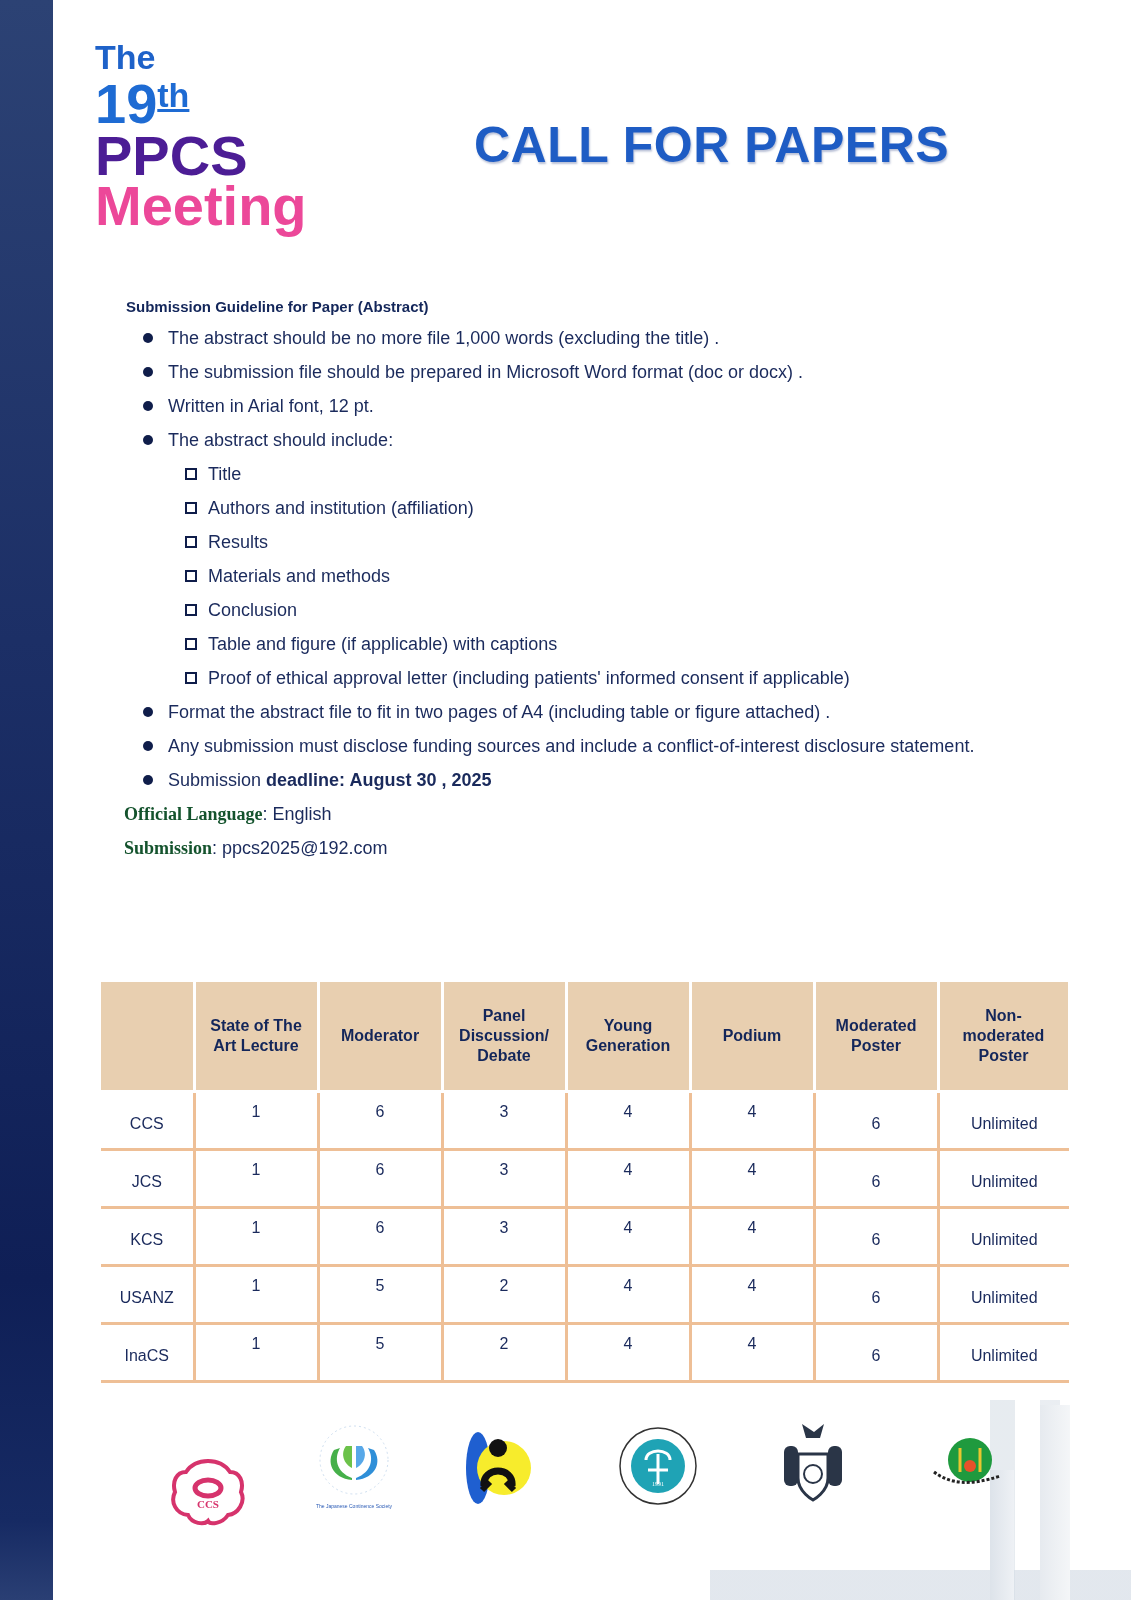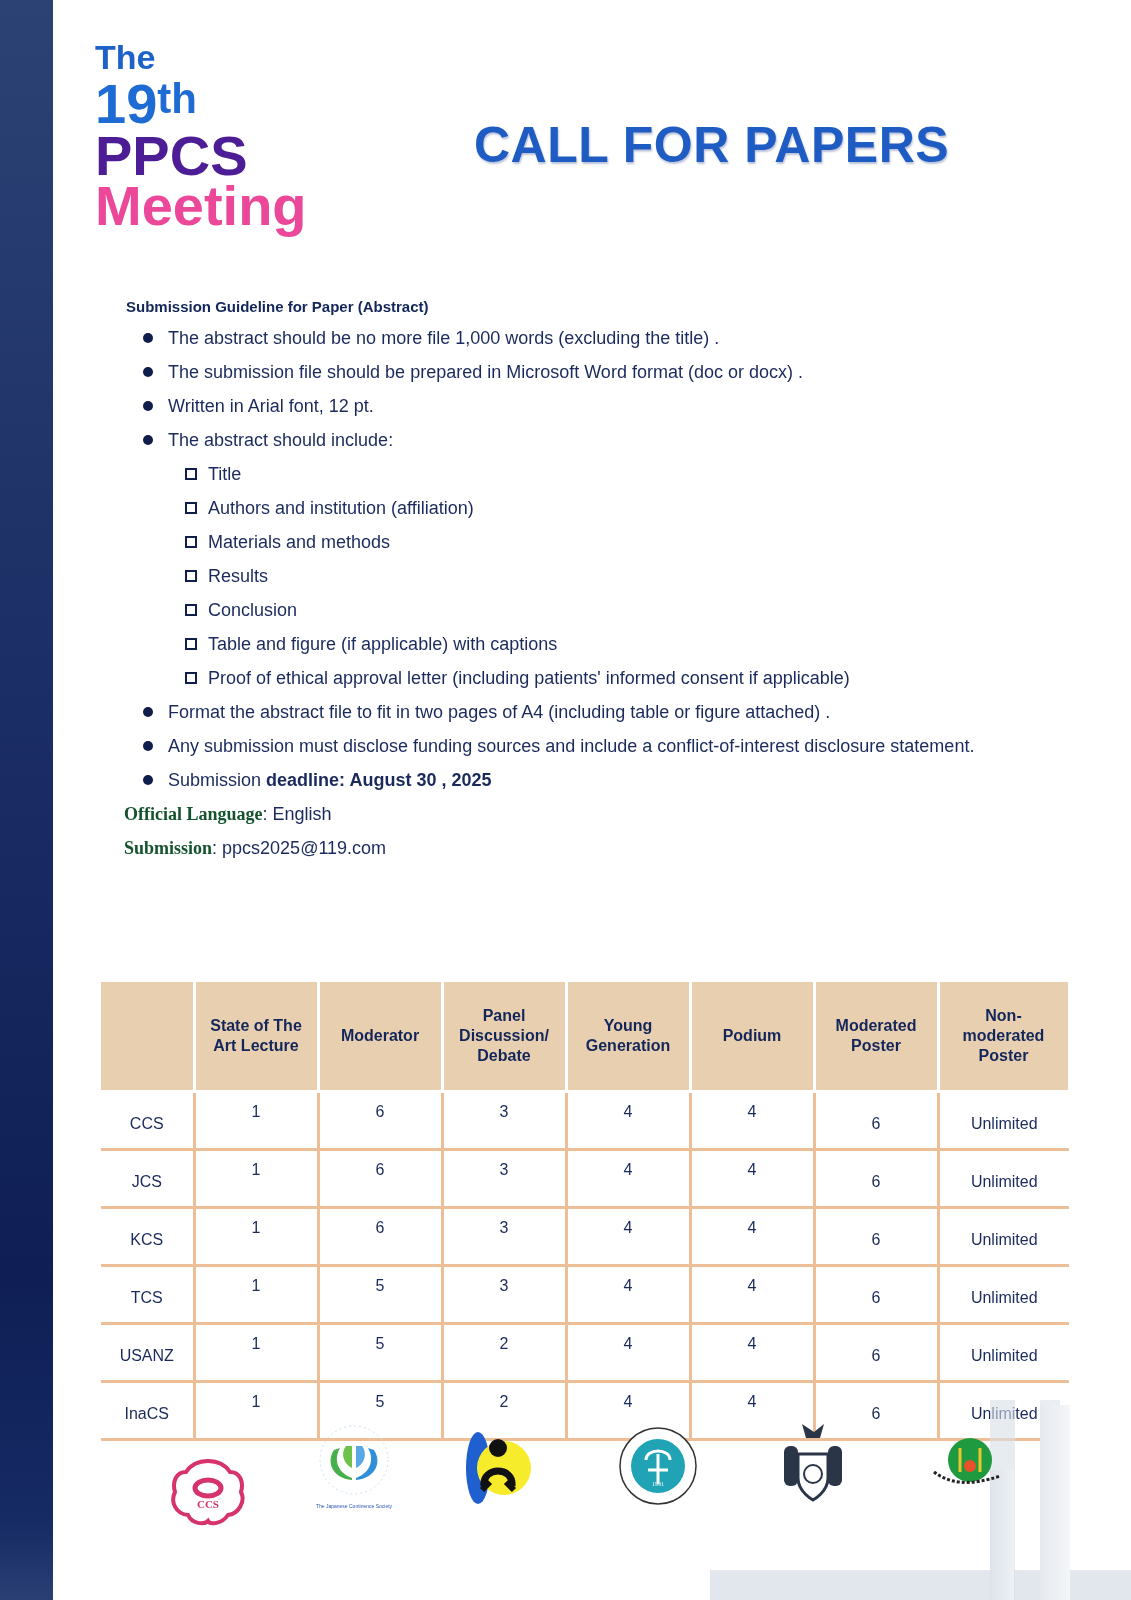--- a/index.html
+++ b/index.html
@@ -13,21 +13,21 @@
     position:absolute; left:0; top:0; width:53px; height:1600px;
     background:linear-gradient(to bottom, #2c4274 0%, #1c2f66 40%, #0f1f56 80%, #162a63 95%, #2a3f74 100%);
   }
   .brand {
     position:absolute; left:95px; top:40px;
     font-weight:bold; line-height:1;
     color:#1f6fd6;
   }
   .brand .l1 { font-size:34px; display:block; color:#1e62c9; }
   .brand .l2 { font-size:56px; display:block; margin-top:2px; color:#1e6bd3; }
-  .brand .l2 sup { font-size:42px; vertical-align:top; position:relative; top:2px; }
+  .brand .l2 sup { font-size:34px; vertical-align:top; position:relative; top:2px;text-decoration:underline; }
   .brand .l3 { font-size:56px; display:block; margin-top:-4px; color:#4c1d95; }
   .brand .l4 { font-size:56px; display:block; margin-top:-6px; color:#ec4899; }
   .cfp-title {
     position:absolute; left:474px; top:116px;
     font-size:50px; font-weight:bold; color:#1e5cc4;
     text-shadow:1px 2px 2px rgba(60,80,140,0.35);
     letter-spacing:0.5px;
     text-align:center;
   }
   .guide {
@@ -101,33 +101,33 @@
   <h3>Submission Guideline for Paper (Abstract)</h3>
   <ul class="bullets">
     <li><span class="dot"></span><span>The abstract should be no more file 1,000 words (excluding the title) .</span></li>
     <li><span class="dot"></span><span>The submission file should be prepared in Microsoft Word format (doc or docx) .</span></li>
     <li><span class="dot"></span><span>Written in Arial font, 12 pt.</span></li>
     <li><span class="dot"></span><span>The abstract should include:</span></li>
   </ul>
   <ul class="bullets sub">
     <li><span class="box"></span><span>Title</span></li>
     <li><span class="box"></span><span>Authors and institution (affiliation)</span></li>
+    <li><span class="box"></span><span>Results</span></li>
     <li><span class="box"></span><span>Materials and methods</span></li>
-    <li><span class="box"></span><span>Results</span></li>
     <li><span class="box"></span><span>Conclusion</span></li>
     <li><span class="box"></span><span>Table and figure (if applicable) with captions</span></li>
     <li><span class="box"></span><span>Proof of ethical approval letter (including patients' informed consent if applicable)</span></li>
   </ul>
   <ul class="bullets">
     <li><span class="dot"></span><span>Format the abstract file to fit in two pages of A4 (including table or figure attached) .</span></li>
     <li><span class="dot"></span><span>Any submission must disclose funding sources and include a conflict-of-interest disclosure statement.</span></li>
     <li><span class="dot"></span><span>Submission </span><span class="bold">deadline: August 30 , 2025</span></li>
   </ul>
   <div class="meta-line" style="margin-left:-2px;"><b>Official Language</b><span>: English</span></div>
-  <div class="meta-line" style="margin-left:-2px;"><b>Submission</b><span>: ppcs2025@119.com</span></div>
+  <div class="meta-line" style="margin-left:-2px;"><b>Submission</b><span>: ppcs2025@192.com</span></div>
 </div>
 
 <table class="alloc-table">
   <colgroup>
     <col style="width:93px">
       <col style="width:124px">
       <col style="width:124px">
       <col style="width:124px">
       <col style="width:124px">
       <col style="width:124px">
@@ -171,30 +171,20 @@
       <td class="mid">KCS</td>
       <td class="num">1</td>
       <td class="num">6</td>
       <td class="num">3</td>
       <td class="num">4</td>
       <td class="num">4</td>
       <td class="mid">6</td>
       <td class="mid">Unlimited</td>
     </tr>
     <tr>
-      <td class="mid">TCS</td>
-      <td class="num">1</td>
-      <td class="num">5</td>
-      <td class="num">3</td>
-      <td class="num">4</td>
-      <td class="num">4</td>
-      <td class="mid">6</td>
-      <td class="mid">Unlimited</td>
-    </tr>
-    <tr>
       <td class="mid">USANZ</td>
       <td class="num">1</td>
       <td class="num">5</td>
       <td class="num">2</td>
       <td class="num">4</td>
       <td class="num">4</td>
       <td class="mid">6</td>
       <td class="mid">Unlimited</td>
     </tr>
     <tr>

